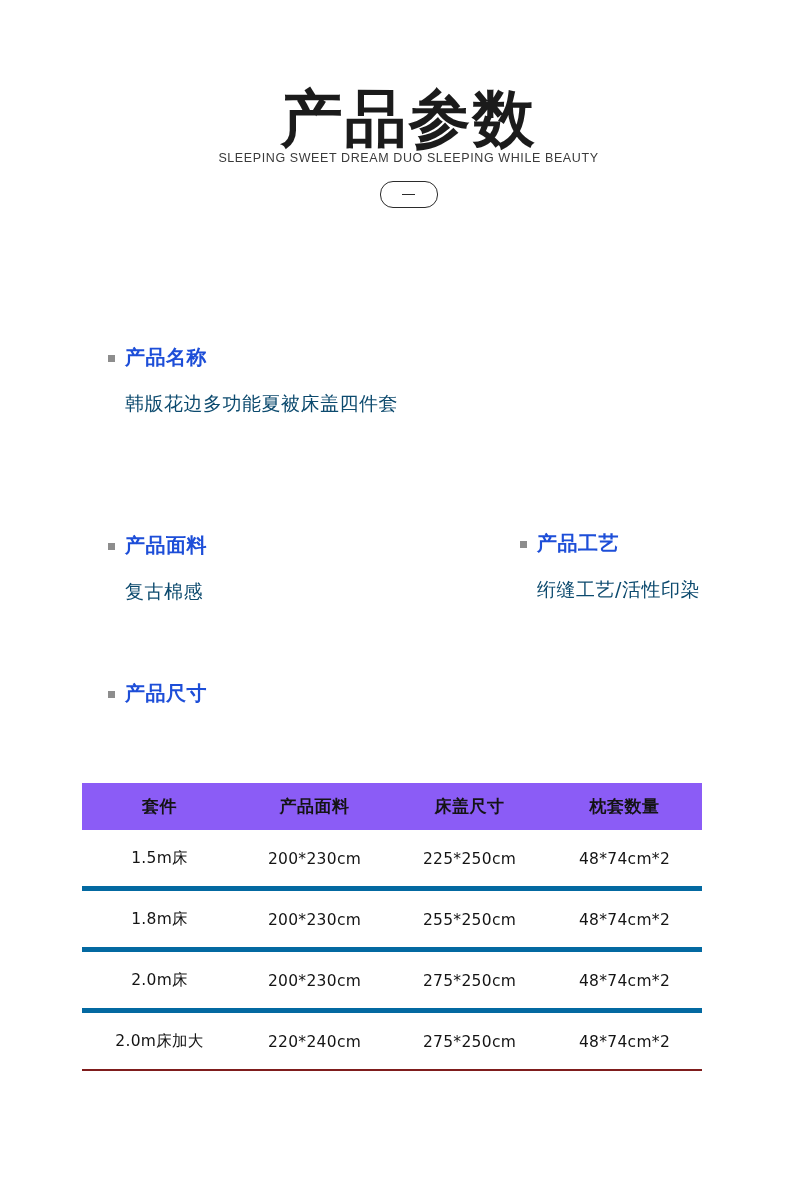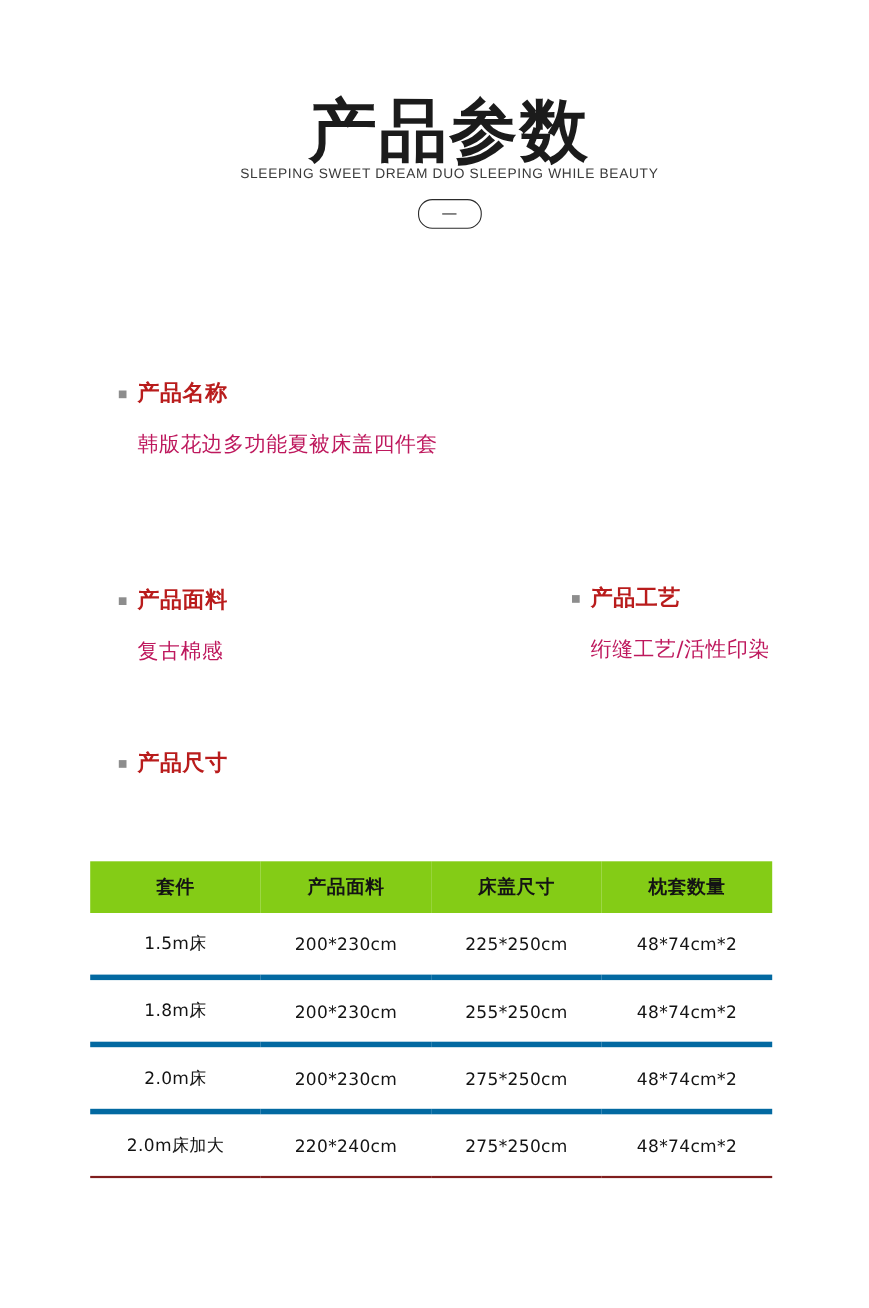--- a/index.html
+++ b/index.html
@@ -77,29 +77,29 @@
     width: 7px;
     height: 7px;
     background: #8d8d8d;
     display: inline-block;
     flex: none;
     margin-top: 2px;
   }
   .sec-title {
     font-size: 20px;
     font-weight: 700;
-    color: #b91c1c;
+    color: #1d4ed8;
     font-family: "DejaVu Sans", "Liberation Sans", sans-serif;
     letter-spacing: 0.5px;
   }
   .sec-value {
     margin-top: 20px;
     margin-left: 17px;
     font-size: 19px;
-    color: #be185d;
+    color: #0c4a6e;
     font-family: "DejaVu Sans", "Liberation Sans", sans-serif;
     letter-spacing: 0.5px;
   }
 
   #sec-name   { left: 108px; top: 344px; }
   #sec-fabric { left: 108px; top: 532px; }
   #sec-craft  { left: 520px; top: 530px; }
   #sec-size   { left: 108px; top: 680px; }
 
   
@@ -108,21 +108,21 @@
     left: 82px;
     top: 783px;
     width: 620px;
   }
   table.spec {
     width: 620px;
     border-collapse: collapse;
     table-layout: fixed;
   }
   table.spec thead th {
-    background: #84cc16;
+    background: #8b5cf6;
     font-size: 17px;
     font-weight: 700;
     color: #141414;
     padding: 12px 0 12px 0;
     text-align: center;
     font-family: "DejaVu Sans", "Liberation Sans", sans-serif;
     letter-spacing: 0.5px;
   }
   table.spec tbody td {
     font-size: 15.5px;

